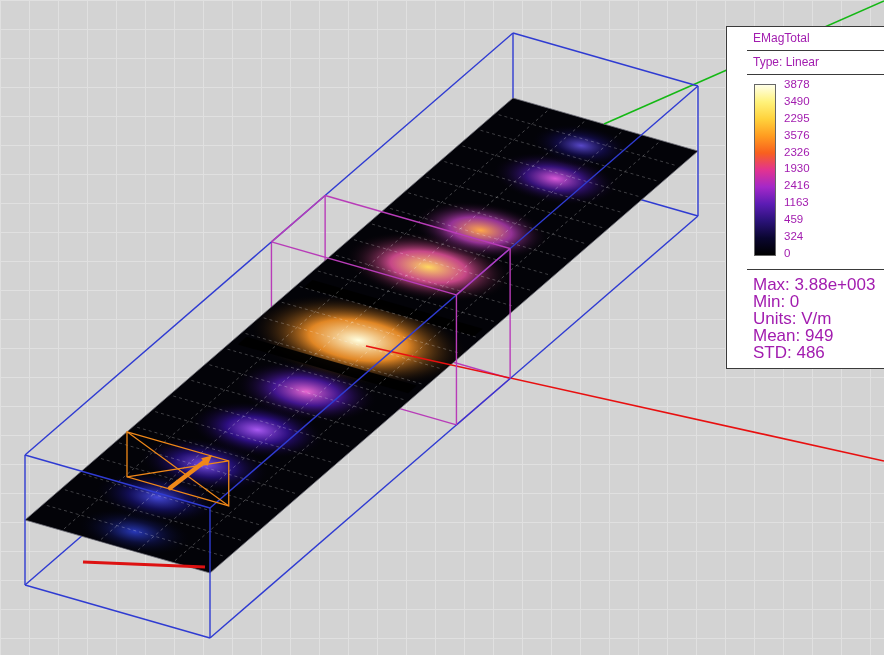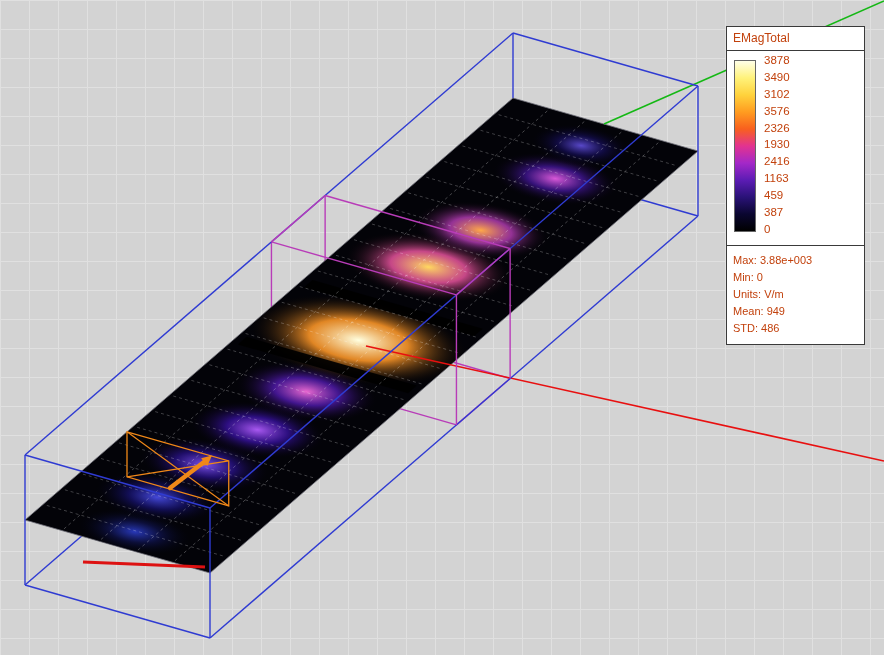--- a/index.html
+++ b/index.html
@@ -8,30 +8,30 @@
     background-color:#d3d3d3;
     background-image:
       linear-gradient(to right,#e0e0e0 1px,transparent 1px),
       linear-gradient(to bottom,#e0e0e0 1px,transparent 1px);
     background-size:29px 29px;
     font-family:"Liberation Sans","DejaVu Sans",sans-serif;
   }
   svg#scene{position:absolute;left:0;top:0;}
   .legend{
     position:absolute;left:726px;top:26px;width:137px;
-    background:#ffffff;border:1px solid #3a3a3a;color:#c2410c;font-size:12px;
+    background:#ffffff;border:1px solid #3a3a3a;color:#a21caf;font-size:12px;padding-left:20px;
   }
   .legend-cell{border-bottom:1px solid #3a3a3a;}
   .legend-cell:last-child{border-bottom:none;}
   .legend-title,.legend-type{height:23px;line-height:23px;padding-left:6px;}
   .legend-scale{display:flex;padding:9px 6px 10px 7px;}
   .scale-bar{width:20px;height:170px;border:1px solid #666;}
   .scale-labels{display:flex;flex-direction:column;justify-content:space-between;height:180px;margin:-5px 0 0 8px;font-size:11.5px;}
   .scale-label{line-height:11px;}
-  .legend-stats{padding:6px 6px 7px;font-size:11px;}
+  .legend-stats{padding:6px 6px 7px;font-size:17px;}
   .stat-line{line-height:17px;white-space:nowrap;}
 </style>
 </head>
 <body>
 
 <div class="canvas">
   <svg id="scene" width="884" height="655" viewBox="0 0 884 655">
     <defs id="scene-defs">
         <clipPath id="planeClip">
           <polygon points="25,520 513,98 698,151 210,573"></polygon>
@@ -175,33 +175,34 @@
         <line x1="126.99199999999999" y1="431.802" x2="228.74200000000002" y2="505.952" stroke="#f08818" stroke-width="1.2"></line>
         <line x1="228.74200000000002" y1="460.952" x2="126.99199999999999" y2="476.802" stroke="#f08818" stroke-width="1.2"></line>
         <line x1="170" y1="488" x2="204" y2="462" stroke="#f08818" stroke-width="4.5" stroke-linecap="round"></line>
         <polygon points="212,455.5 207.3,466.1 201.1,458.3" fill="#f08818"></polygon>
         <line x1="83" y1="562" x2="205" y2="567" stroke="#dd1111" stroke-width="3"></line>
       </g>
   </svg>
 
   <div class="legend">
     <div class="legend-cell legend-title">EMagTotal</div>
+    <div class="legend-cell legend-type">Type: Linear</div>
     <div class="legend-cell legend-scale">
       <div class="scale-bar" id="scale-bar" style="background: linear-gradient(rgb(255, 255, 232), rgb(255, 242, 122), rgb(255, 210, 60), rgb(255, 156, 32), rgb(248, 96, 30), rgb(226, 51, 144), rgb(164, 40, 200), rgb(92, 28, 180), rgb(42, 18, 120), rgb(10, 6, 48), rgb(0, 0, 0));"></div>
       <div class="scale-labels" id="scale-labels">
           <div class="scale-label">3878</div>
           <div class="scale-label">3490</div>
-          <div class="scale-label">3102</div>
+          <div class="scale-label">2295</div>
           <div class="scale-label">3576</div>
           <div class="scale-label">2326</div>
           <div class="scale-label">1930</div>
           <div class="scale-label">2416</div>
           <div class="scale-label">1163</div>
           <div class="scale-label">459</div>
-          <div class="scale-label">387</div>
+          <div class="scale-label">324</div>
           <div class="scale-label">0</div>
         </div>
     </div>
     <div class="legend-cell legend-stats" id="legend-stats">
         <div class="stat-line">Max: 3.88e+003</div>
         <div class="stat-line">Min: 0</div>
         <div class="stat-line">Units: V/m</div>
         <div class="stat-line">Mean: 949</div>
         <div class="stat-line">STD: 486</div>
       </div>

